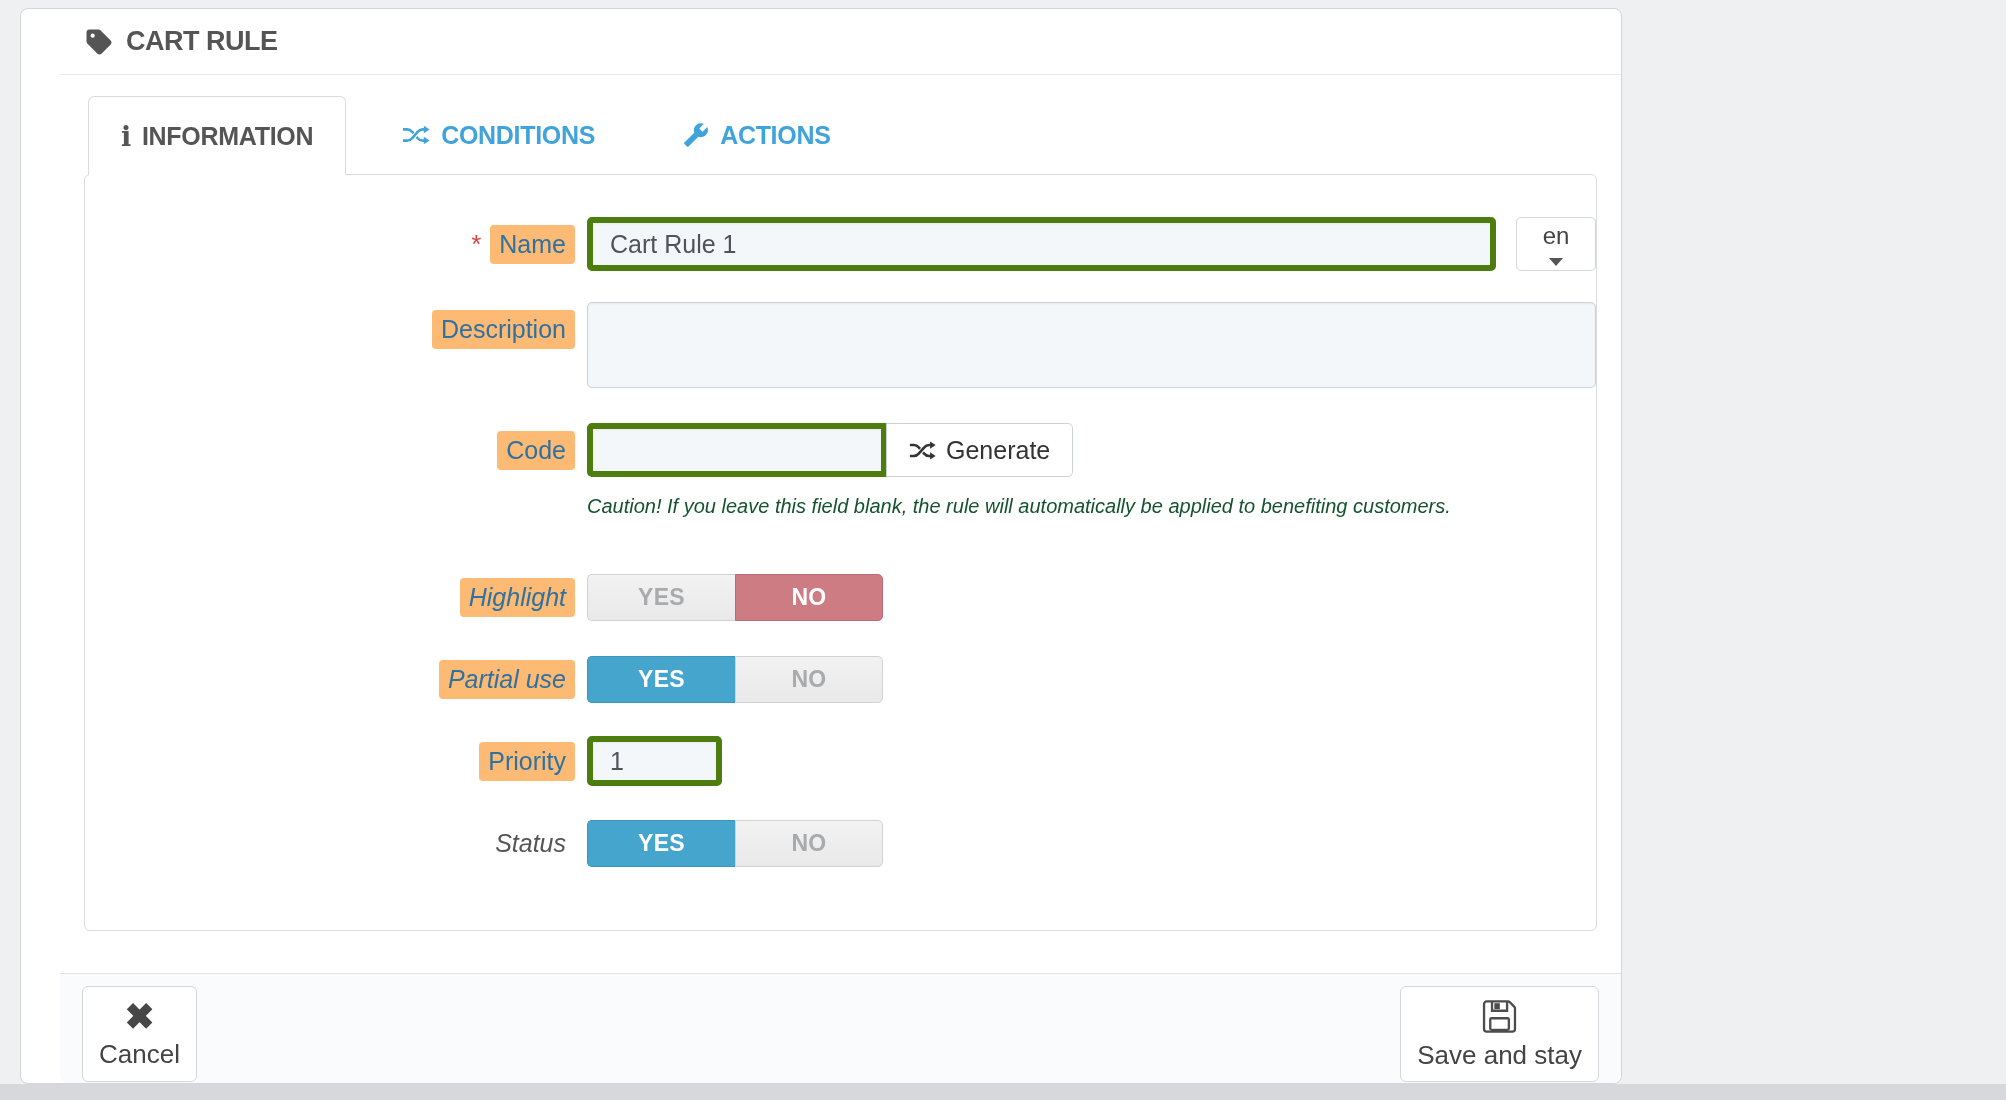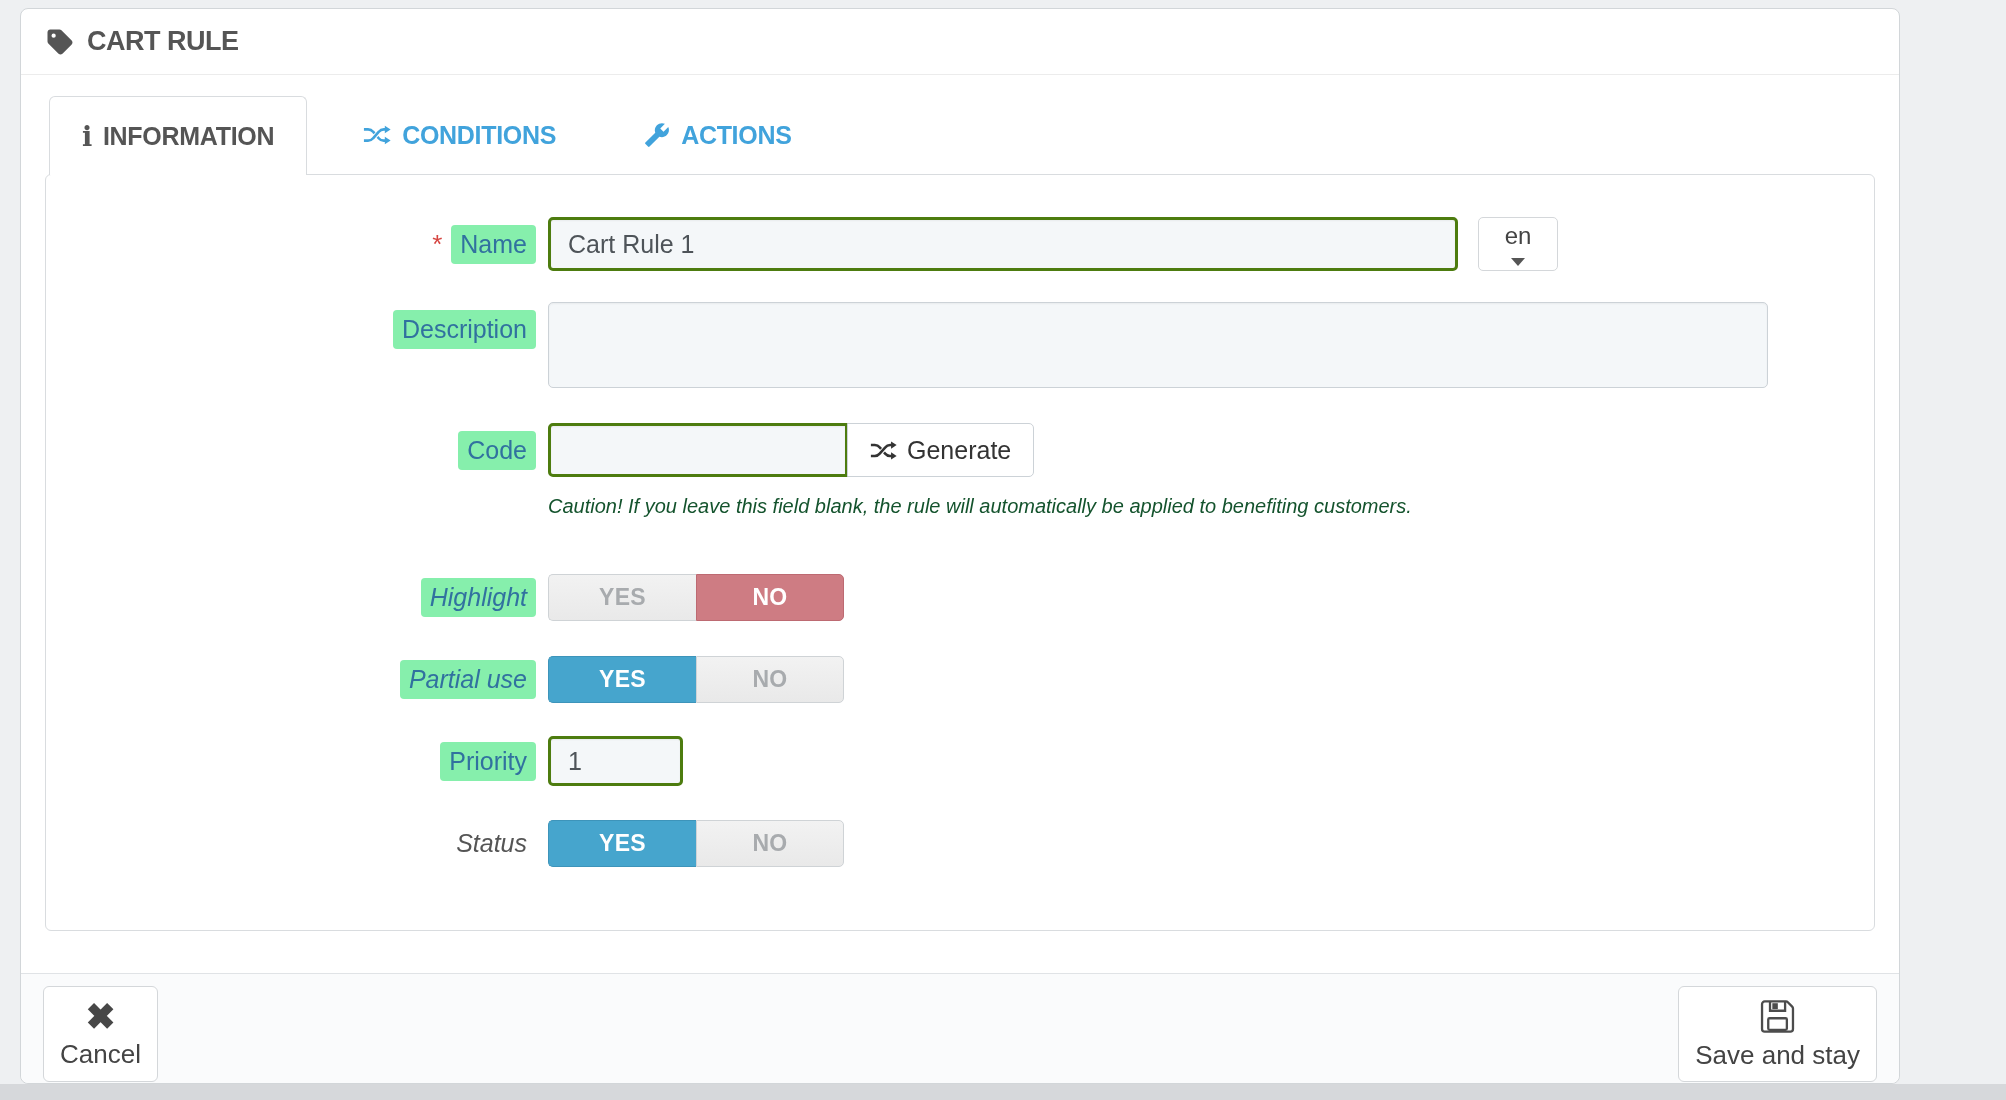--- a/index.html
+++ b/index.html
@@ -7,25 +7,25 @@
   body {
     background:#eef0f2;
     font-family:"Liberation Sans", sans-serif;
     color:#555;
     position:relative;
   }
   .bottom-strip { position:absolute; left:0; bottom:0; width:2006px; height:16px; background:#d6d8db; }
 
   .panel {
     position:absolute; left:20px; top:8px;
-    width:1880px; height:1076px;
+    width:1602px; height:1076px;
     background:#fff;
     border:1px solid #d2d6d9;
     border-radius:8px;
-    display:flex; flex-direction:column;
+    display:flex; flex-direction:column;padding-left:39px;
   }
 
   
   .panel-header {
     height:66px; flex:none;
     display:flex; align-items:center; gap:12px;
     padding:0 24px;
     border-bottom:1px solid #ececec;
   }
   .panel-header .title {
@@ -78,31 +78,31 @@
   .label-col {
     width:502px; flex:none;
     padding-right:12px;
     display:flex; align-items:center; justify-content:flex-end; gap:9px;
     min-height:54px;
   }
   .label-col.h47 { min-height:47px;font-style:italic; }
   .label-col.h50 { min-height:50px; }
   .field-label {
     font-size:25px; color:#31719f;
-    background:#86efac;
+    background:#fdba74;
     padding:5px 9px;
     border-radius:4px;
     white-space:nowrap;
   }
   .field-label.plain { color:#555; background:transparent; }
   .required { color:#d64541; font-size:26px; }
 
   .text-input {
     background:#f4f7f9;
-    border:3px solid #4d7c0f;
+    border:6px solid #4d7c0f;
     border-radius:5px;
     box-shadow:inset 0 1px 2px rgba(0,0,0,0.05);
     height:54px;
     font-size:25px; color:#4e5459;
     padding:0 17px;
     font-family:"Liberation Sans", sans-serif;
     outline:none;
   }
   .name-input { width:910px; }
 

